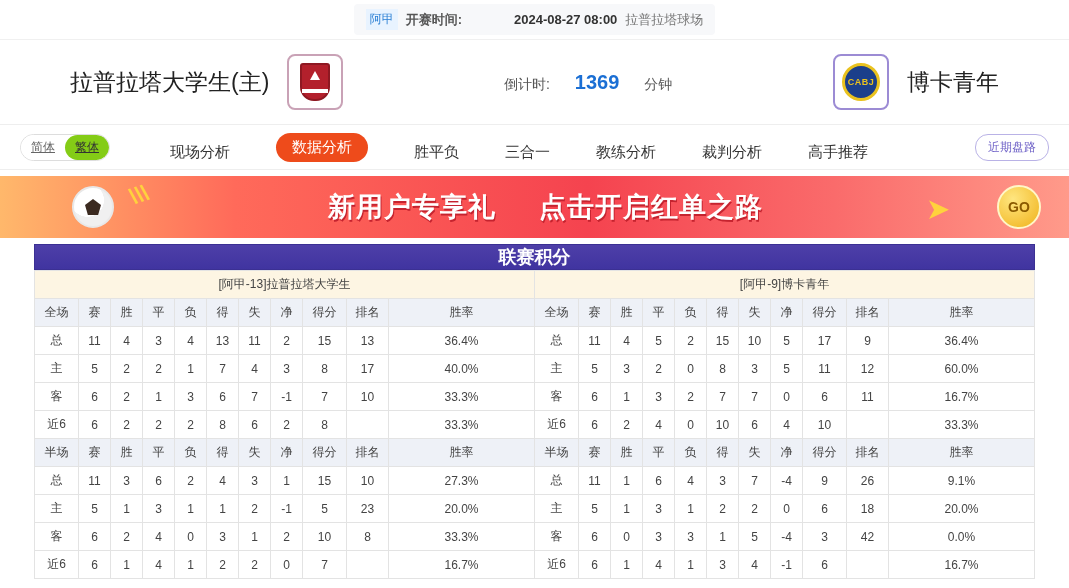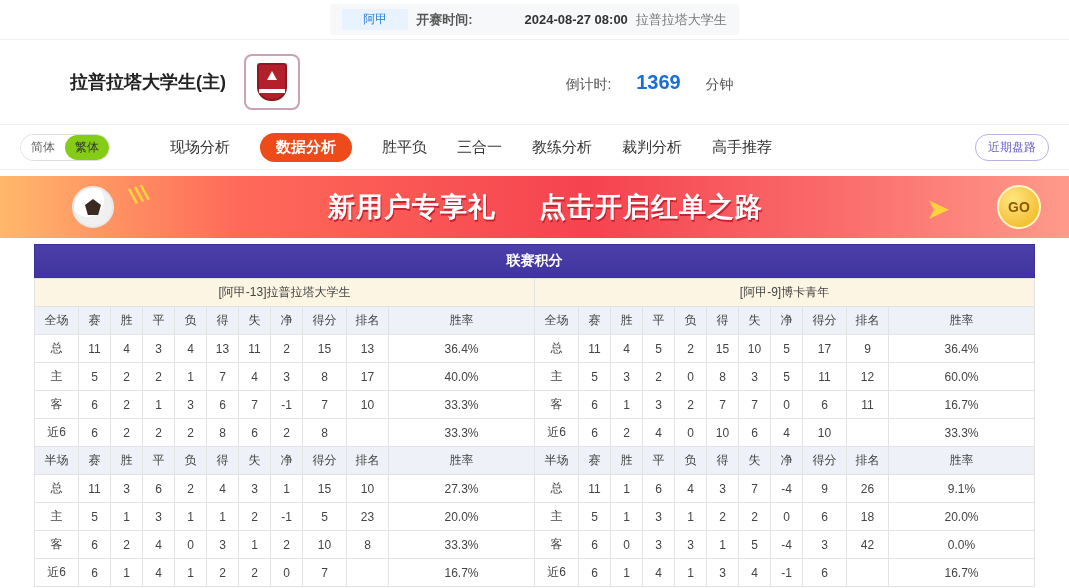--- a/index.html
+++ b/index.html
@@ -24,38 +24,38 @@
     background: #f7f8fa;
     border-radius: 4px;
     padding: 5px 12px;
     font-size: 13px;
     color: #555;
   }
   .league-tag {
     background: #e8f3ff;
     color: #2a7fd4;
     font-size: 12px;
-    padding: 2px 21px;
+    padding: 2px 4px;
     border-radius: 0;
   }
   .kickoff-label { color:#555; font-weight:bold; }
   .kickoff-time { color:#333; font-weight:bold;margin-left:44px; }
   .venue { color:#777; }
 
   
   .teams {
     height: 84px;
     display: flex; align-items: center;
     padding: 0 70px;
     background: #fff;
   }
   .team { display:flex; align-items:center; gap:18px; }
   .team.home { flex: 0 0 auto; }
   .team.away { flex: 0 0 auto; margin-left:auto; }
-  .team-name { font-size: 18px; font-weight: bold; color:#222; }
+  .team-name { font-size: 23px; font-weight: normal; color:#222; }
   .crest {
     width: 56px; height: 56px;
     border-radius: 8px;
     border: 2px solid #9c8bd4;
     display:flex; align-items:center; justify-content:center;
     background:#fff;
     position: relative;
   }
   .crest.home { border-color:#c9a2b6; }
   .crest-inner-home {
@@ -101,27 +101,27 @@
     display:flex; align-items:center;
     border-top: 1px solid #eee;
     border-bottom: 1px solid #eee;
     padding: 0 20px;
     position: relative;
   }
   .lang-toggle {
     display:flex; border:1px solid #ddd; border-radius: 14px; overflow:hidden;
     font-size: 12px; margin-right: 60px;
   }
-  .lang-toggle span { padding: 4px 10px; color:#666; background:#fff; }
+  .lang-toggle span { padding: 4px 10px; color:#666; background:#fff;text-decoration:underline; }
   .lang-toggle span.active { background:#84cc16; color:#333; border-radius: 14px; }
-  .nav-items { display:flex; align-items:center; gap: 30px; }
+  .nav-items { display:flex; align-items:flex-end; gap: 46px; }
   .nav-item { font-size: 15px; color:#333; white-space:nowrap; }
   .nav-item.active {
     background:#ee4b1b; color:#fff; border-radius: 15px; padding: 5px 16px;
-    font-weight: bold;
+    font-weight: normal;
   }
   .nav-right {
     margin-left:auto;
     font-size: 12px; color:#6f62c7;
     border:1px solid #b9b2e6; border-radius: 13px; padding: 4px 12px;
   }
 
   
   .banner {
     height: 62px; margin: 6px 0 0 0;
@@ -163,22 +163,22 @@
   .banner .swoosh2 {
     position:absolute; left: 130px; top: 6px;
     color:#ffd23d; font-size: 22px; font-weight:bold;
     transform: rotate(-18deg);
   }
 
   
   .table-wrap { padding: 6px 34px 0 34px; }
   .tbl-title {
     background: linear-gradient(180deg,#4e3fa8,#4034a0);
-    color:#fff; text-align:center; font-size: 14px; font-weight:bold;
-    padding: 7px 0;
+    color:#fff; text-align:center; font-size: 18px; font-weight:bold;
+    padding: 0 0;
     border: 1px solid #3b3093;
   }
   table.stats { width:100%; border-collapse: collapse; table-layout: fixed; }
   table.stats td, table.stats th {
     border: 1px solid #e3e3e3;
     font-size: 12px;
     text-align:center;
     height: 28px;
     color:#444;
     font-weight: normal;
@@ -197,38 +197,44 @@
   .row-label-away { color:#2a6fd4; }
 </style>
 </head>
 <body>
 
 <div class="topbar">
   <div class="match-chip">
     <span class="league-tag">阿甲</span>
     <span class="kickoff-label">开赛时间:</span>
     <span class="kickoff-time">2024-08-27 08:00</span>
-    <span class="venue">拉普拉塔大学生</span>
+    <span class="venue">拉普拉塔球场</span>
   </div>
 </div>
 
 <div class="teams">
   <div class="team home">
     <span class="team-name">拉普拉塔大学生(主)</span>
     <span class="crest home">
       <span class="crest-inner-home"></span>
     </span>
   </div>
 
   <div class="countdown">
     <span>倒计时:</span>
     <span class="num">1369</span>
     <span>分钟</span>
   </div>
 
+  <div class="team away">
+    <span class="crest">
+      <span class="crest-inner-away">CABJ</span>
+    </span>
+    <span class="team-name">博卡青年</span>
+  </div>
 </div>
 
 <div class="nav">
   <div class="lang-toggle">
     <span>简体</span>
     <span class="active">繁体</span>
   </div>
   <div class="nav-items">
     <span class="nav-item">现场分析</span>
     <span class="nav-item active">数据分析</span>

